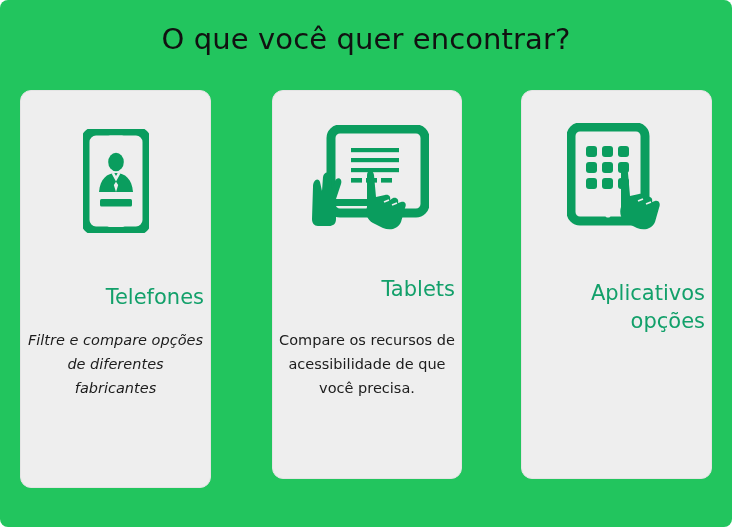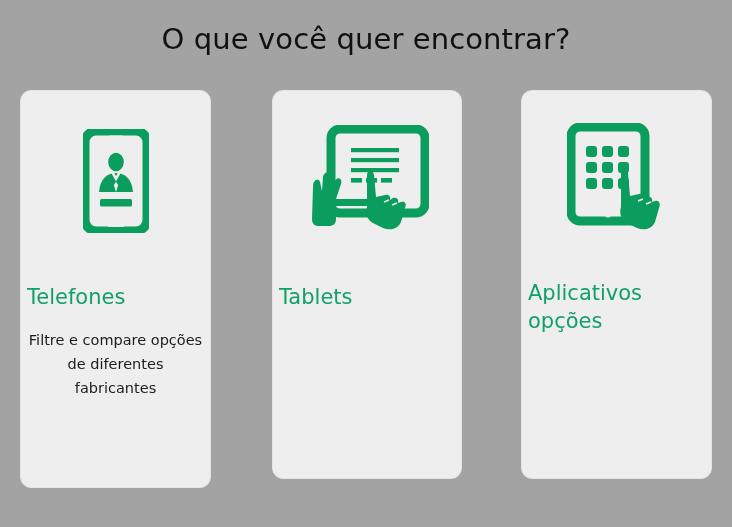--- a/index.html
+++ b/index.html
@@ -12,21 +12,22 @@
     height: 527px;
     overflow: hidden;
     font-family: "Liberation Sans", sans-serif;
     -webkit-font-smoothing: antialiased;
   }
 
   .page {
     position: relative;
     width: 732px;
     height: 527px;
-    background: #a3a3a3;
+    background: #22c55e;
+    border-radius: 8px;
   }
 
   .page-title {
     position: absolute;
     left: 0;
     top: 22px;
     width: 732px;
     text-align: center;
     font-family: "DejaVu Sans", sans-serif;
     font-size: 29px;
@@ -64,43 +65,43 @@
     justify-content: center;
   }
   .card-1 .card-icon { top: 22px;  height: 120px; }
   .card-2 .card-icon { top: 22px;  height: 120px; }
   .card-3 .card-icon { top: 22px;  height: 120px; }
 
   .card-heading {
     position: absolute;
     left: 6px;
     width: calc(100% - 12px);
-    text-align: left;
+    text-align: right;
     font-family: "DejaVu Sans", sans-serif;
     font-size: 21px;
     font-weight: 400;
     line-height: 28px;
     color: #12a06a;
   }
   .card-1 .card-heading { top: 192px; }
-  .card-2 .card-heading { top: 192px; }
+  .card-2 .card-heading { top: 184px; }
   .card-3 .card-heading { top: 188px; }
 
   .card-body {
     position: absolute;
     left: 5px;
     width: calc(100% - 10px);
     text-align: center;
     font-family: "DejaVu Sans", sans-serif;
     font-size: 14.5px;
     font-weight: 400;
     line-height: 24px;
     color: #1c1c1c;
   }
-  .card-1 .card-body { top: 237px; }
+  .card-1 .card-body { top: 237px; font-style: italic; }
   .card-2 .card-body { top: 237px; }
   .card-3 .card-body { top: 272px; }
 
   svg { display: block; }
 </style>
 </head>
 <body>
 
 <div class="page">
 
@@ -192,20 +193,21 @@
                    C 62 95, 60 88, 62 82
                    Z" fill="#0a9d5e"></path>
 
           <path d="M84 75 L79 77" stroke="#eeeeee" stroke-width="1.6" fill="none"></path>
           <path d="M92 78 L87 80" stroke="#eeeeee" stroke-width="1.6" fill="none"></path>
         </svg>
       </div>
 
       <div class="card-heading">Tablets</div>
 
+      <div class="card-body">Compare os recursos de acessibilidade de que você precisa.</div>
     </div>
 
     <div class="card card-3">
 
       <div class="card-icon">
         <svg width="100" height="110" viewBox="0 0 100 110">
 
           <rect x="4" y="4" width="74" height="94" rx="9" ry="9" fill="none" stroke="#0a9d5e" stroke-width="9"></rect>
 
           <rect x="13" y="13" width="56" height="72" fill="#eeeeee"></rect>

